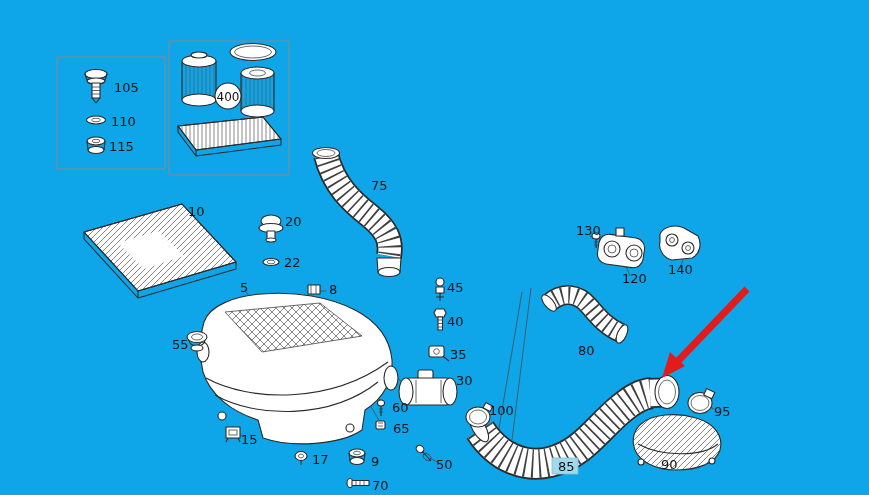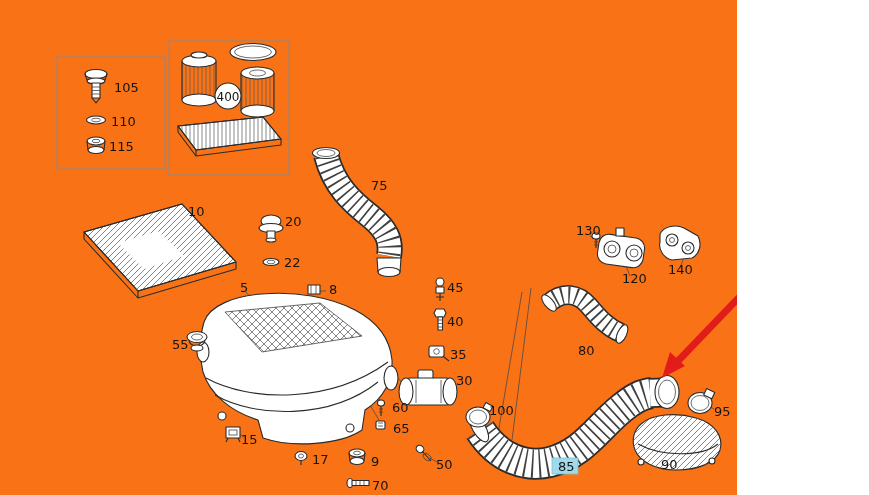--- a/index.html
+++ b/index.html
@@ -1,16 +1,16 @@
 <!DOCTYPE html>
 <html><head>
 <meta charset="utf-8">
 <style>
   html,body{margin:0;padding:0;background:#fff;}
-  .stage{position:relative;width:737px;height:495px;background:#f97316;overflow:hidden;
+  .stage{position:relative;width:869px;height:495px;background:#0ea5e9;overflow:hidden;
          font-family:"DejaVu Sans",sans-serif;}
   svg{display:block;font-family:"DejaVu Sans",sans-serif;}
   .ln{fill:none;stroke:#2b2b2b;stroke-width:1.1;stroke-linejoin:round;}
   .thin{fill:none;stroke:#3a3a3a;stroke-width:0.75;}
   .fw{fill:#ffffff;stroke:#2b2b2b;stroke-width:1.1;stroke-linejoin:round;}
   .box{fill:none;stroke:#8a8a8a;stroke-width:1;}
   .lbl{font-size:13px;fill:#141414;}
   .lbl-mid{font-size:12px;fill:#141414;text-anchor:middle;}
   .leader{stroke:#4a4a4a;stroke-width:0.8;fill:none;}
   .hose-out{fill:none;stroke:#2b2b2b;}

